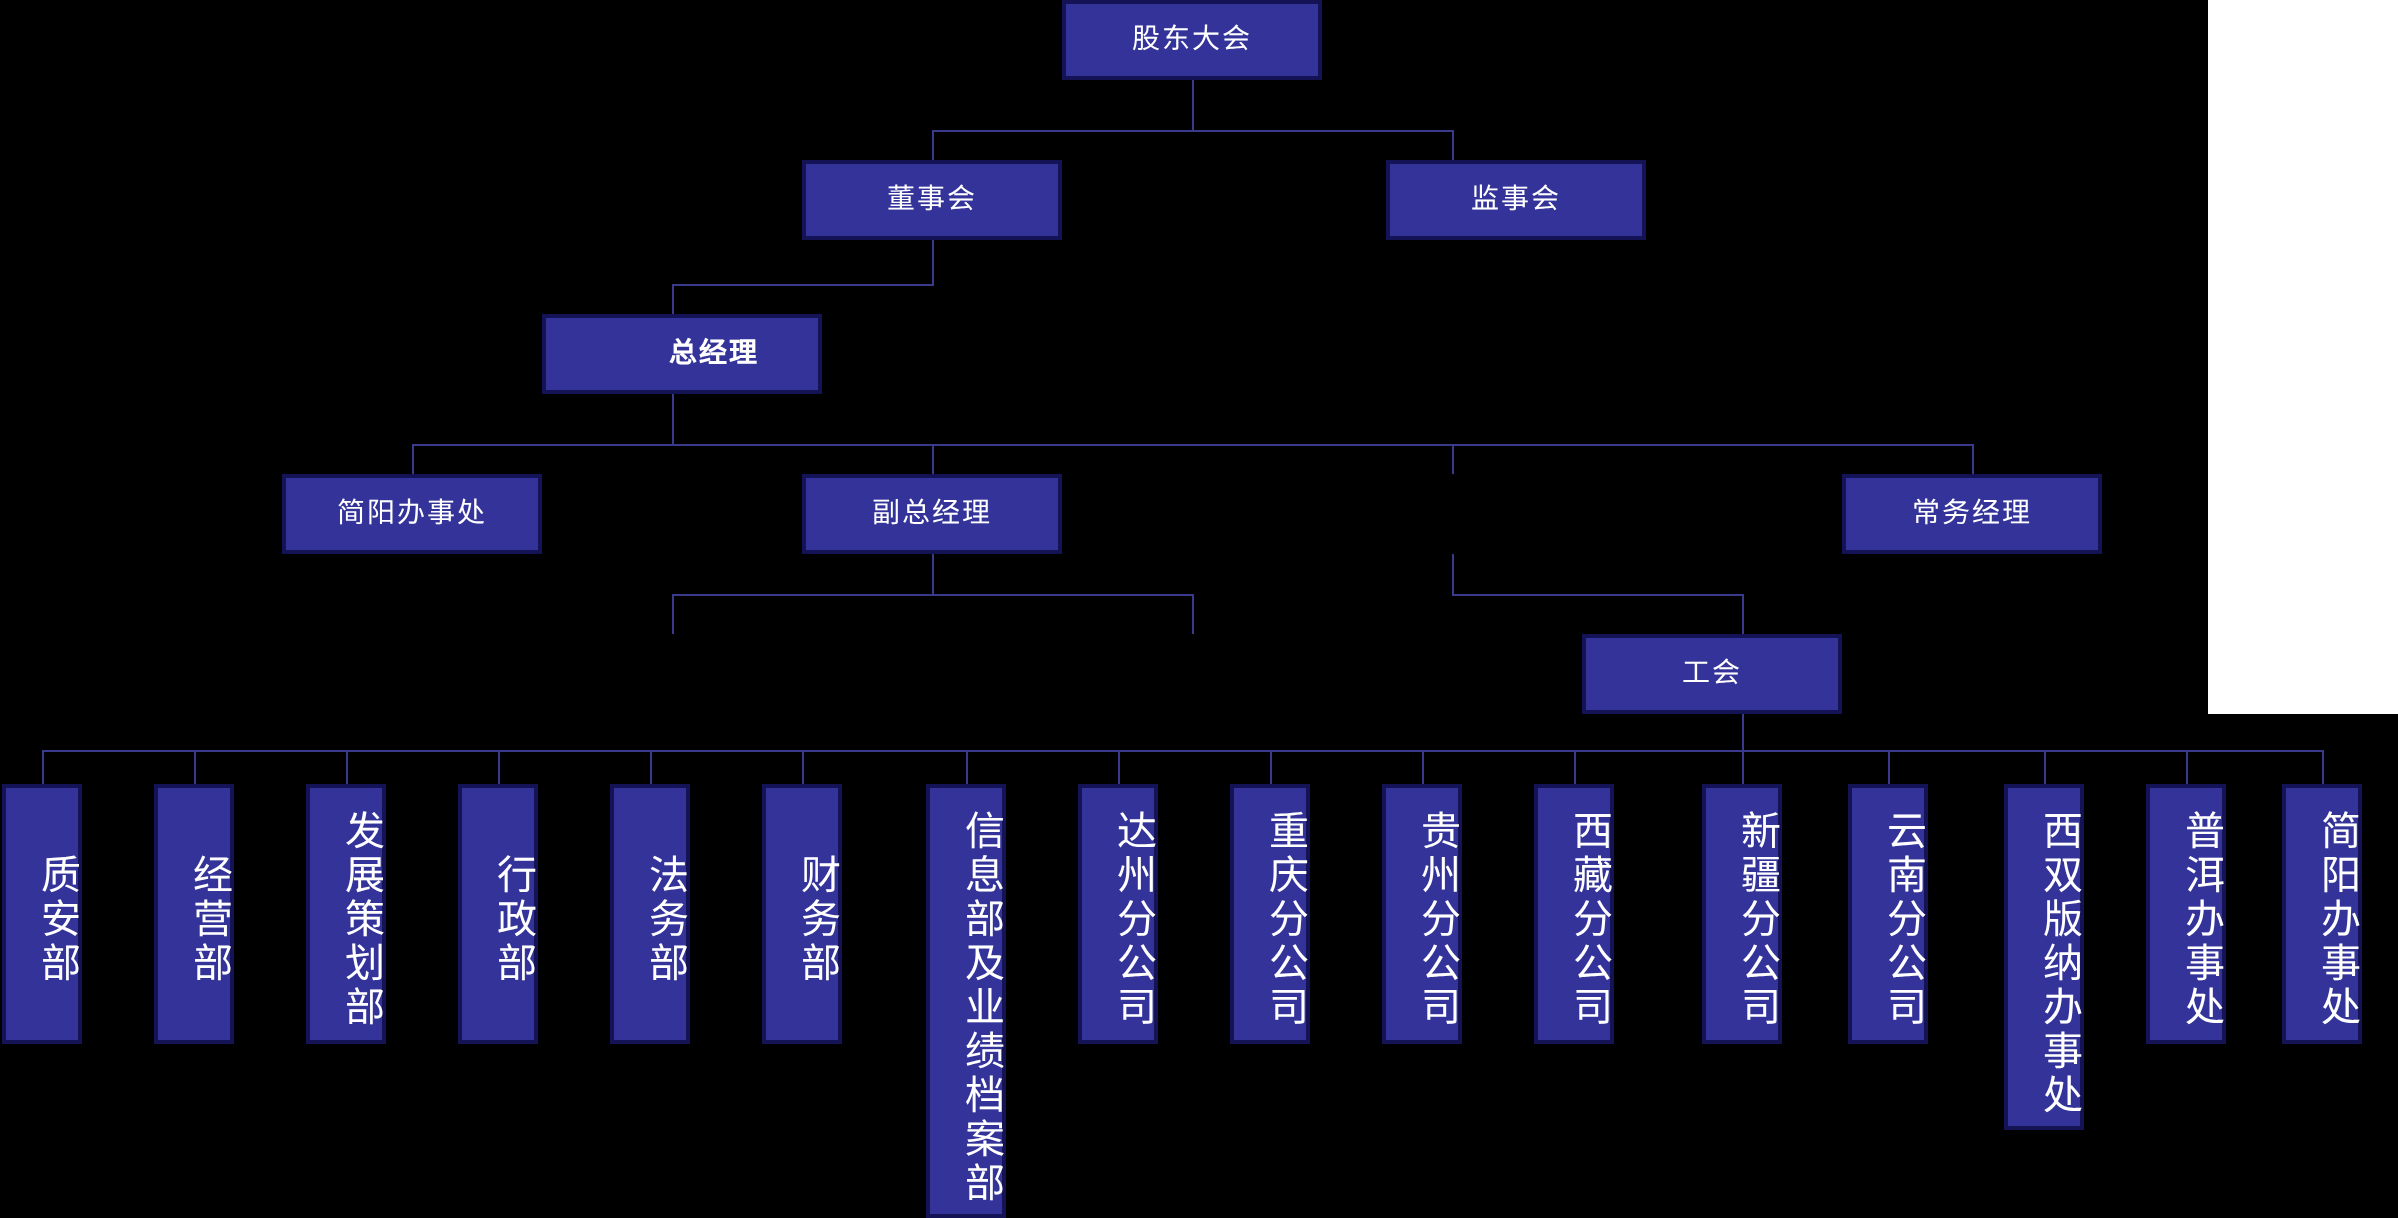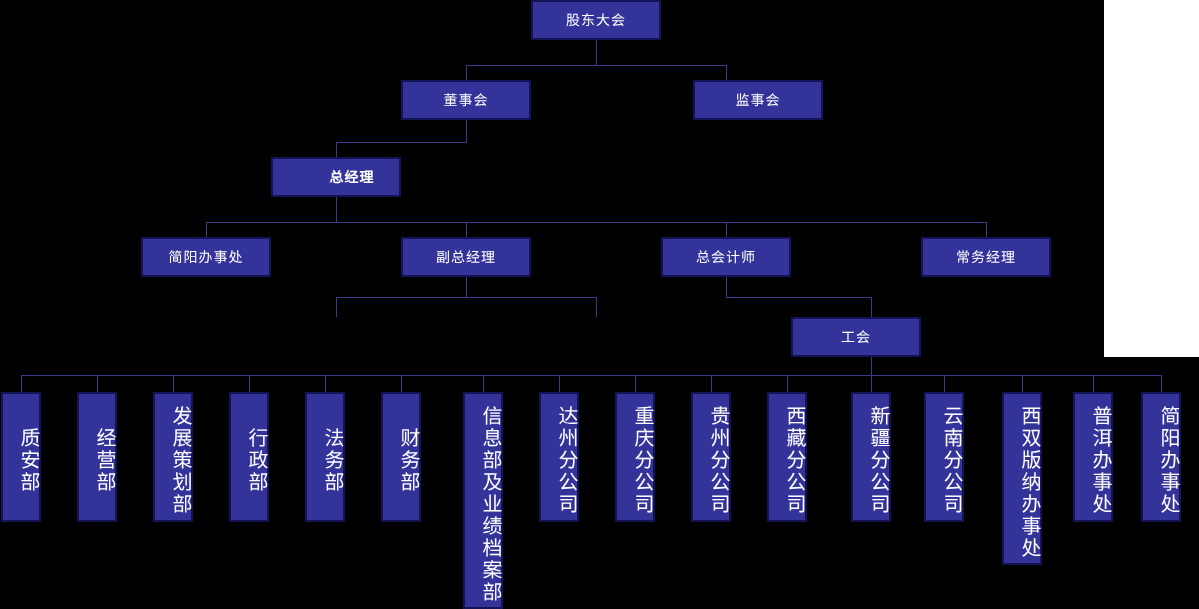--- a/index.html
+++ b/index.html
@@ -102,27 +102,26 @@
   <div class="link v" style="left:1022px;top:375px;height:17px;"></div>
   <div class="link v" style="left:1093px;top:375px;height:17px;"></div>
   <div class="link v" style="left:1161px;top:375px;height:17px;"></div>
 
   <div class="node horiz" style="left:531px;top:0px;width:130px;height:40px;">股东大会</div>
 
   <div class="node horiz" style="left:401px;top:80px;width:130px;height:40px;">董事会</div>
 
   <div class="node horiz" style="left:661px;top:80px;width:130px;height:40px;margin-left:32px;">监事会</div>
 
-  <div class="node horiz bold" style="left:271px;top:157px;width:130px;height:40px;padding-left:32px;">总经理</div>
+  <div class="node horiz bold" style="left:271px;top:157px;width:140px;height:40px;padding-left:32px;">总经理</div>
 
   <div class="node horiz" style="left:141px;top:237px;width:130px;height:40px;">简阳办事处</div>
 
   <div class="node horiz" style="left:401px;top:237px;width:130px;height:40px;">副总经理</div>
 
-  <div class="node horiz" style="left:661px;top:237px;width:130px;height:40px;">总会计师</div>
 
   <div class="node horiz" style="left:921px;top:237px;width:130px;height:40px;text-align:right;">常务经理</div>
 
 
 
   <div class="node horiz" style="left:791px;top:317px;width:130px;height:40px;">工会</div>
 
   <div class="node vert" style="left:1px;top:392px;width:40px;height:130px;">质安部</div>
 
   <div class="node vert" style="left:77px;top:392px;width:40px;height:130px;">经营部</div>

